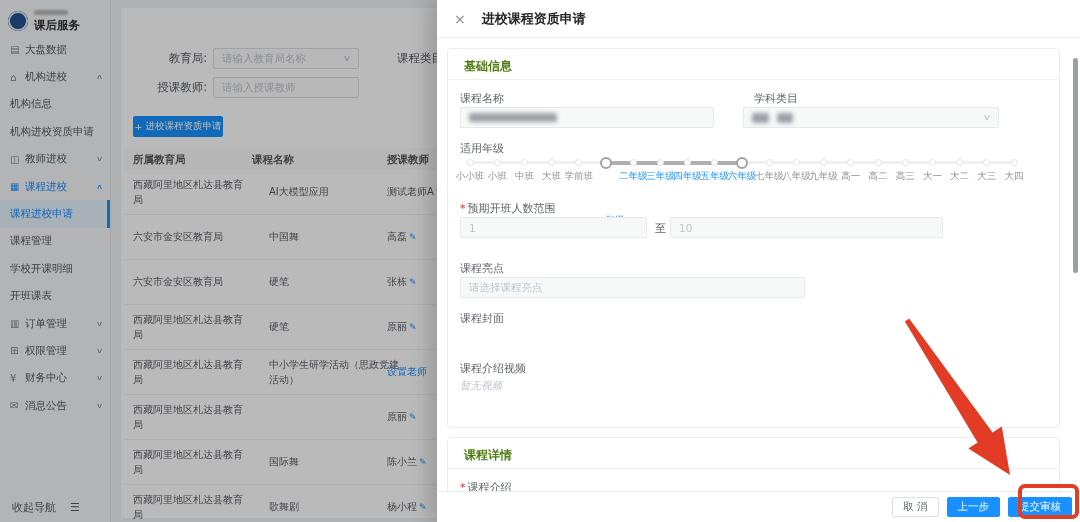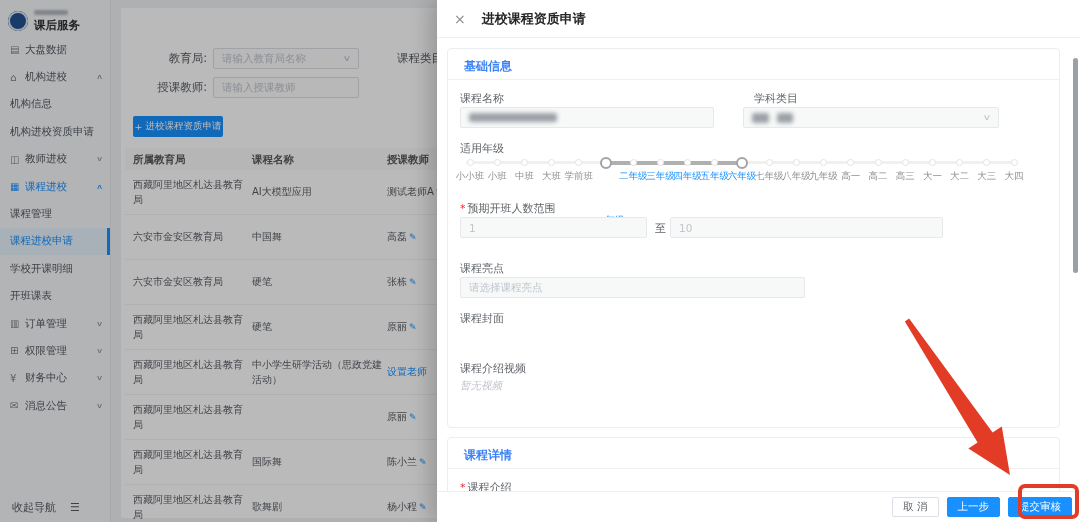--- a/index.html
+++ b/index.html
@@ -29,37 +29,37 @@
   .flabel { position:absolute; font-size:11.5px; color:#5a5e66; text-align:right; width:96px; left:0; }
   .inp { position:absolute; height:21px; background:#fdfdfd; border:1px solid #dcdfe6; border-radius:2px; font-size:10.5px; color:#c0c4cc; display:flex; align-items:center; padding:0 8px; }
   .inp .chev { margin-left:auto; font-size:8px; color:#c0c4cc; transform:scaleX(1.5); }
   .add-btn { position:absolute; left:22px; top:116px; width:90px; height:21px; background:#1890ff; color:#fff; border:none; border-radius:2px; font-size:9.5px; display:flex; align-items:center; justify-content:center; gap:3px; cursor:pointer; font-family:inherit; }
   .thead { position:absolute; left:14px; top:148px; width:930px; height:22px; background:#fafafa; }
   .th { position:absolute; top:5px; font-size:10.5px; font-weight:700; color:#595959; }
   .tbody { position:absolute; left:14px; top:170px; width:930px; }
   .trow { position:absolute; left:0; width:930px; height:45px; border-bottom:1px solid #f2f2f2; }
   .td { position:absolute; top:0; height:45px; display:flex; align-items:center; font-size:10px; color:#5a5e66; line-height:1.45; }
   .td.c1 { left:8px;  width:114px; }
-  .td.c2 { left:127px; width:130px; }
+  .td.c2 { left:144px; width:130px; }
   .td.c3 { left:262px; width:90px; }
   .td .edit-ic { color:#1890ff; font-size:9px; margin-left:2px; }
   .td .tlink { color:#1890ff; }
 
   
   .mask { position:absolute; left:0; top:0; width:437px; height:522px; background:rgba(0,0,0,0.27); z-index:5; }
 
   
   .drawer { position:absolute; left:437px; top:0; width:643px; height:522px; background:#fff; z-index:10; box-shadow:-8px 0 18px rgba(0,0,0,0.18); }
   .d-header { position:absolute; left:0; top:0; right:0; height:38px; border-bottom:1px solid #efefef; display:flex; align-items:center; }
   .d-close { margin-left:17px; font-size:14px; color:#8c8c8c; cursor:pointer; line-height:1; }
   .d-title { margin-left:16px; font-size:13px; font-weight:700; color:#262626; }
   .card { position:absolute; background:#fff; border:1px solid #ebeef0; border-radius:4px; }
   .card1 { left:10px; top:48px; width:613px; height:380px; }
   .card2 { left:10px; top:437px; width:613px; height:85px; }
-  .sec-title { position:absolute; left:16px; top:9px; font-size:12px; font-weight:700; color:#3b82f6; }
+  .sec-title { position:absolute; left:16px; top:9px; font-size:12px; font-weight:700; color:#4d7c0f; }
   .sec-div { position:absolute; left:0; right:0; top:30px; height:1px; background:#f0f0f0; }
   .dlabel { position:absolute; font-size:11px; color:#5f6368; white-space:nowrap; }
   .req { color:#f5222d; margin-right:2px; }
   .dinp { position:absolute; height:21px; background:#f7f8f8; border:1px solid #e6e8ea; border-radius:2px; display:flex; align-items:center; padding:0 8px; font-size:10.5px; color:#c0c4cc; }
   .dinp .chev { margin-left:auto; font-size:8px; color:#c4c8cc; transform:scaleX(1.5); }
   .redact { background:#7d848c; opacity:.75; filter:blur(2px); border-radius:2px; }
   .empty-hint { position:absolute; font-size:10.5px; color:#c0c4cc;font-style:italic; }
   .to-label { position:absolute; font-size:11px; color:#5f6368; }
 
   
@@ -114,25 +114,25 @@
         <div class="menu-item top">
           <span class="mi-icon">◫</span>
           <span class="mi-label">教师进校</span>
           <span class="mi-arrow">∨</span>
         </div>
         <div class="menu-item top active">
           <span class="mi-icon">▦</span>
           <span class="mi-label">课程进校</span>
           <span class="mi-arrow">∧</span>
         </div>
-        <div class="menu-item sub">
-          <span class="mi-label">课程管理</span>
-        </div>
         <div class="menu-item sub selected">
           <span class="mi-label">课程进校申请</span>
+        </div>
+        <div class="menu-item sub">
+          <span class="mi-label">课程管理</span>
         </div>
         <div class="menu-item sub">
           <span class="mi-label">学校开课明细</span>
         </div>
         <div class="menu-item sub">
           <span class="mi-label">开班课表</span>
         </div>
         <div class="menu-item top">
           <span class="mi-icon">▥</span>
           <span class="mi-label">订单管理</span>

